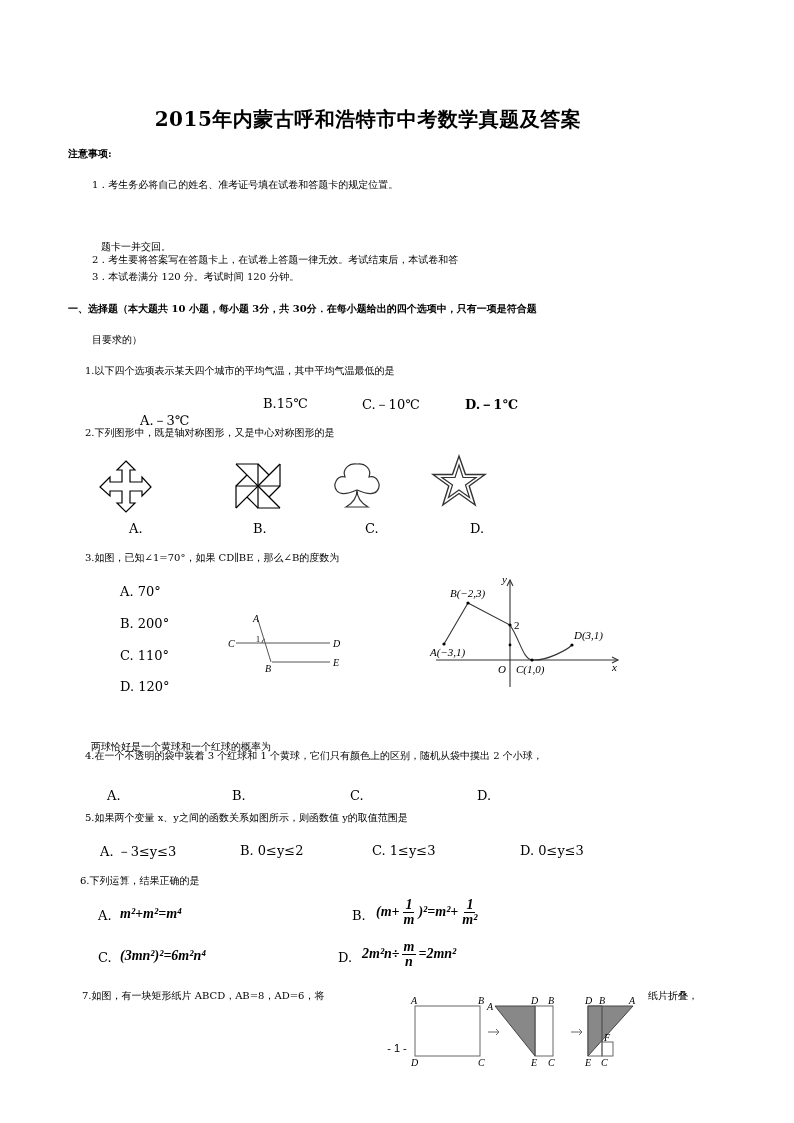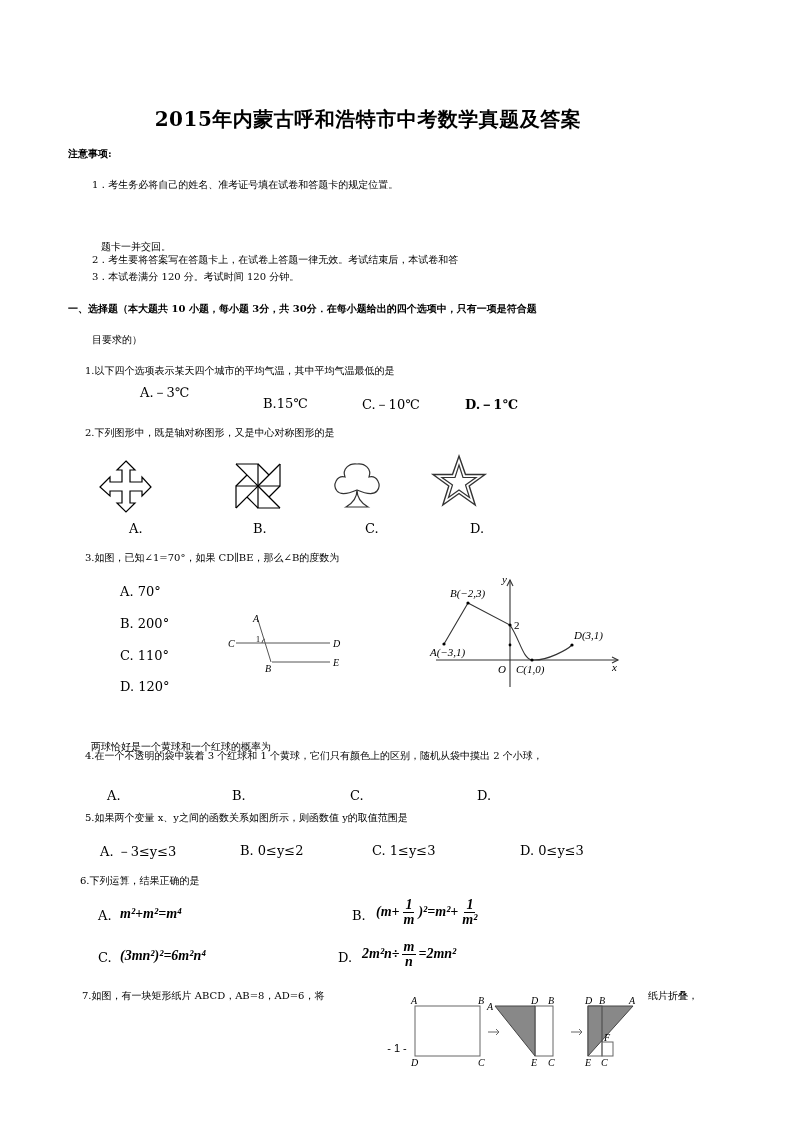--- a/index.html
+++ b/index.html
@@ -26,21 +26,21 @@
 <div class="abs txt bold" style="left:68px; top:147px;">注意事项:</div>
 <div class="abs txt" style="left:92px; top:178px;">1．考生务必将自己的姓名、准考证号填在试卷和答题卡的规定位置。</div>
 <div class="abs txt" style="left:92px; top:209px;margin-top:44px;">2．考生要将答案写在答题卡上，在试卷上答题一律无效。考试结束后，本试卷和答</div>
 <div class="abs txt" style="left:101px; top:240px;">题卡一并交回。</div>
 <div class="abs txt" style="left:92px; top:270px;text-align:center;">3．本试卷满分 120 分。考试时间 120 分钟。</div>
 
 <div class="abs txt bold" style="left:68px; top:302px;">一、选择题（本大题共 10 小题，每小题 3分，共 30分．在每小题给出的四个选项中，只有一项是符合题</div>
 <div class="abs txt" style="left:92px; top:333px;">目要求的）</div>
 
 <div class="abs txt" style="left:85px; top:364px;">1.以下四个选项表示某天四个城市的平均气温，其中平均气温最低的是</div>
-<div class="abs opt" style="left:140px; top:384px;">A.－3℃</div>
+<div class="abs opt" style="left:140px; top:412px;">A.－3℃</div>
 <div class="abs opt" style="left:263px; top:396px;">B.15℃</div>
 <div class="abs opt" style="left:362px; top:396px;">C.－10℃</div>
 <div class="abs opt" style="left:465px; top:396px;font-weight:bold;">D.－1℃</div>
 
 <div class="abs txt" style="left:85px; top:426px;">2.下列图形中，既是轴对称图形，又是中心对称图形的是</div>
 
 <svg style="left:99px; top:460px;" width="54" height="54" viewBox="0 0 54 54">
   <polygon points="27,1 36,10 31,10 31,22 43,22 43,17 52,27 43,36 43,31 31,31 31,43 36,43 27,52 18,43 23,43 23,31 11,31 11,36 1,27 11,17 11,22 23,22 23,10 18,10" fill="none" stroke="#000" stroke-width="1.2"></polygon>
 </svg>
 <svg style="left:235px; top:463px;" width="46" height="46" viewBox="0 0 46 46">

